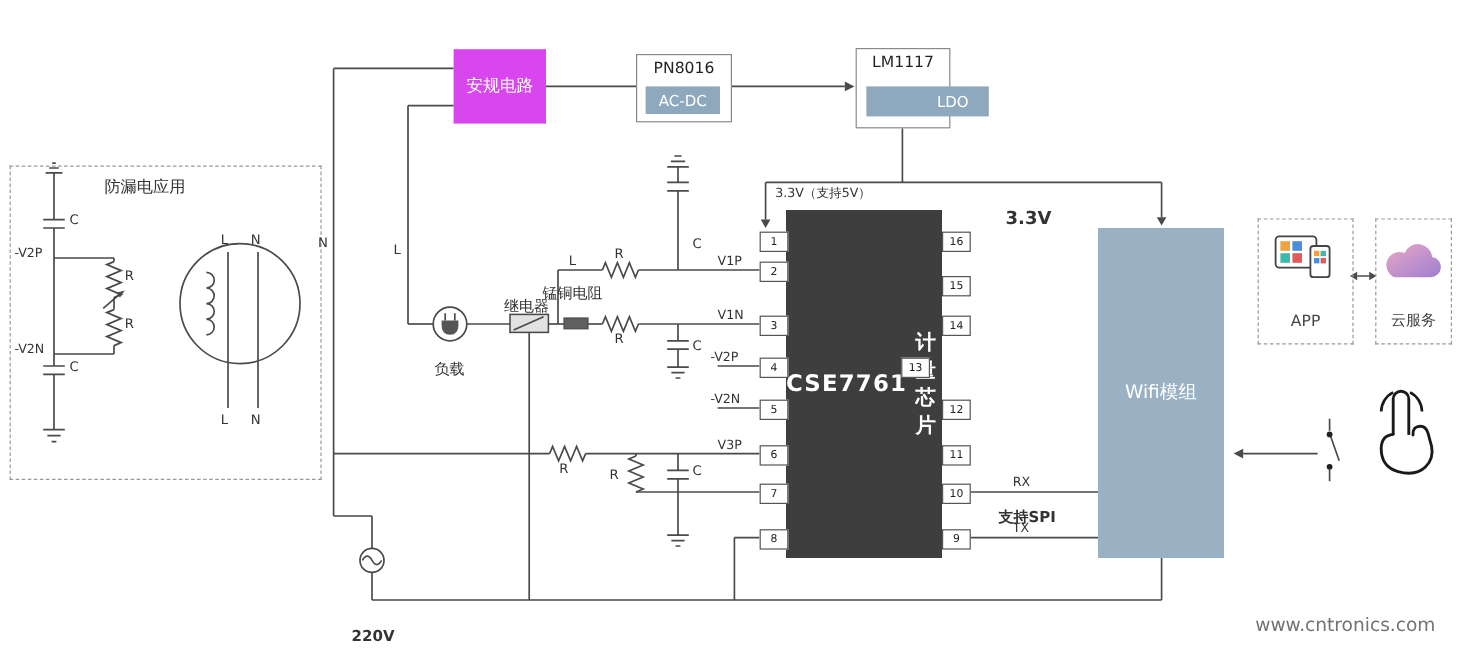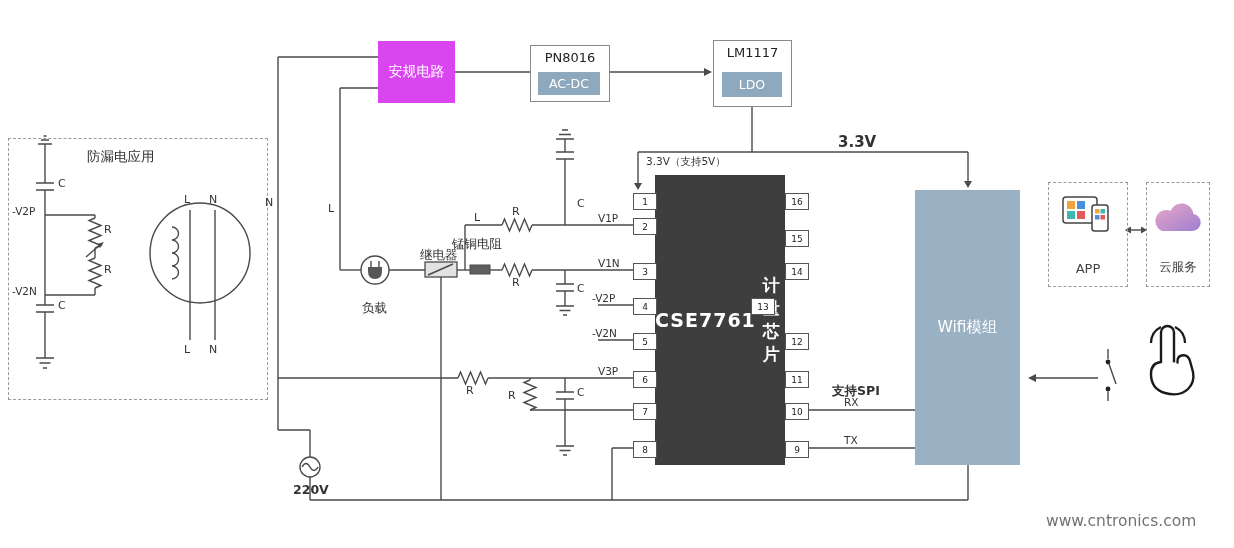--- a/index.html
+++ b/index.html
@@ -19,21 +19,21 @@
   .pin{position:absolute;z-index:3;width:22px;height:15px;background:#fff;border:1px solid #555;
        display:flex;align-items:center;justify-content:center;font-size:9px;color:#222;}
   #chip{position:absolute;z-index:2;left:655px;top:175px;width:130px;height:290px;background:#3e3e3e;
         color:#fff;display:flex;align-items:center;justify-content:center;gap:7px;}
   #chip .l1{font-size:19px;font-weight:bold;letter-spacing:1px;}
   #chip .l2{font-size:17px;font-weight:bold;letter-spacing:2px;}
   #wifi{position:absolute;z-index:2;left:915px;top:190px;width:105px;height:275px;background:#9ab0c3;
         color:#fff;display:flex;align-items:center;justify-content:center;font-size:15.5px;}
   .boxlabel{position:absolute;left:0;right:0;bottom:10px;text-align:center;font-size:13px;color:#444;z-index:3;}
   #watermark{position:absolute;z-index:3;left:1046px;top:512px;font-size:15.5px;color:#737373;}
-  .bold{font-weight:bold;}
+  .bold{font-weight:bold;margin-top:40px;}
   .small{font-size:10.5px;}
 </style>
 </head>
 <body>
 
 <div id="stage">
 
   <svg id="wires" width="1234" height="548" viewBox="0 0 1234 548">
     <defs>
       <linearGradient id="cloudg" x1="0" y1="0" x2="1" y2="1">
@@ -162,21 +162,21 @@
 
   <div class="blockbox" style="left:378px;top:41px;width:77px;height:62px;">安规电路</div>
 
   <div class="icbox" style="left:530px;top:45px;width:78px;height:55px;">
     <div class="ictitle">PN8016</div>
     <div class="icsub" style="left:7px;top:26px;width:62px;height:23px;">AC-DC</div>
   </div>
 
   <div class="icbox" style="left:713px;top:40px;width:77px;height:65px;">
     <div class="ictitle">LM1117</div>
-    <div class="icsub" style="left:8px;top:31px;width:60px;height:25px;">LDO</div>
+    <div class="icsub" style="left:8px;top:31px;width:60px;height:25px;padding-left:42px;">LDO</div>
   </div>
 
   <div id="chip">
     <div class="l1">CSE7761</div>
     <div class="l2">计量芯片</div>
   </div>
 
   <div id="wifi">Wifi模组</div>
 
   <div class="dashed" style="left:1146px;top:182px;width:62px;height:103px;">

